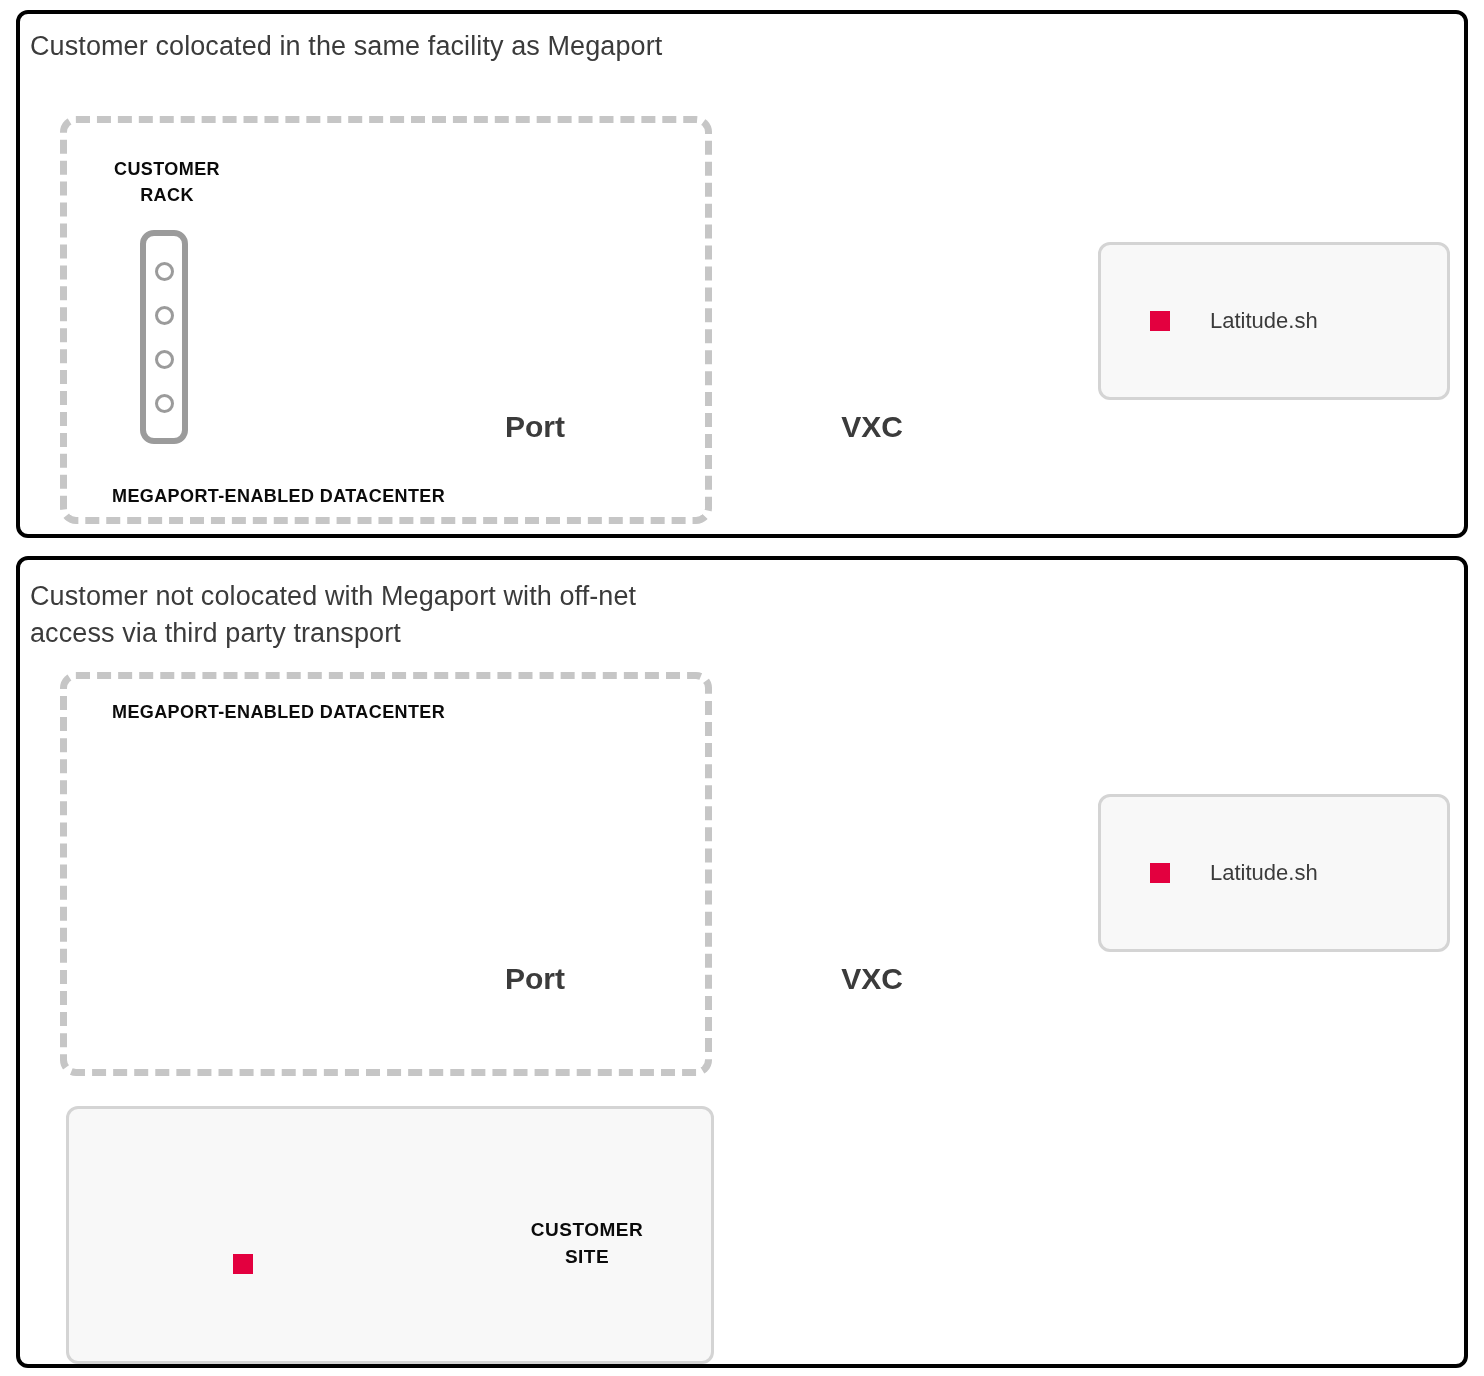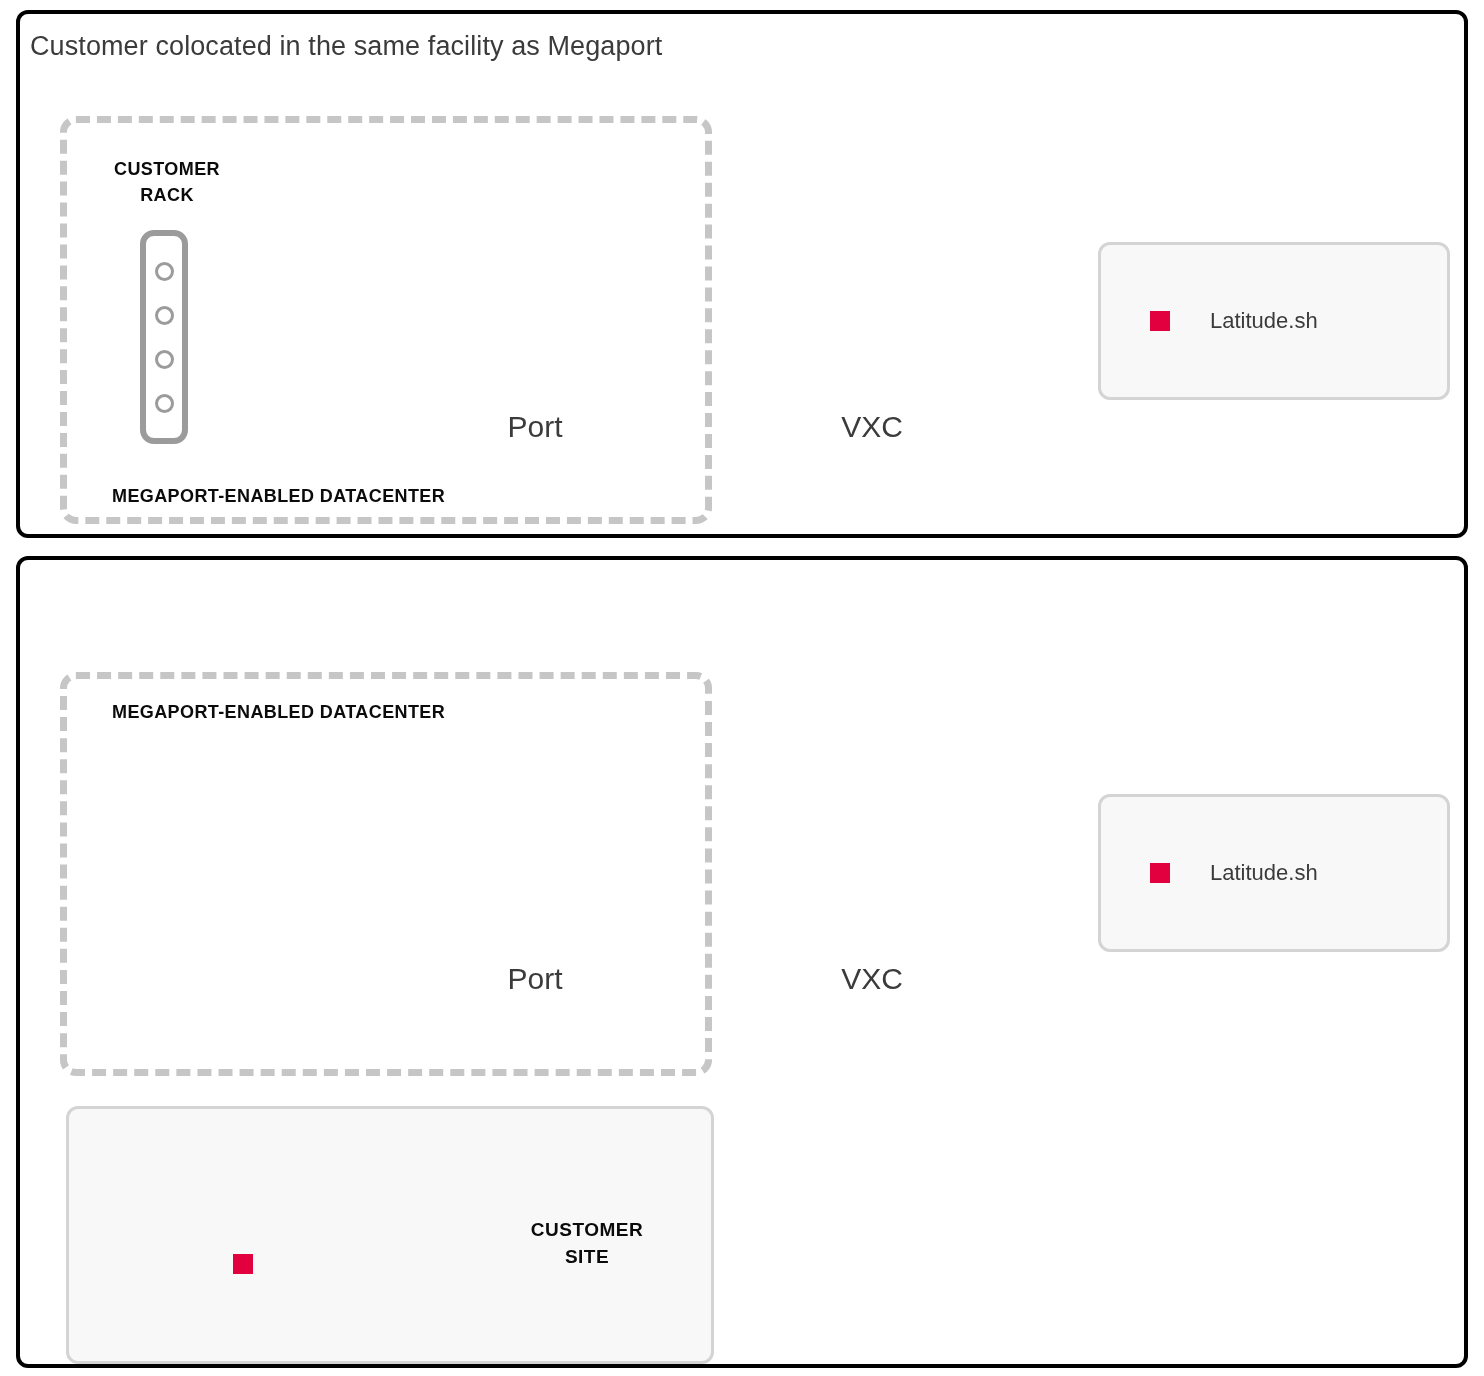--- a/index.html
+++ b/index.html
@@ -77,21 +77,21 @@
     height: 19px;
     border-radius: 50%;
     border: 3px solid #9b9b9b;
     box-sizing: border-box;
     background: #ffffff;
   }
   .node-label {
     position: absolute;
     color: #3b3b3b;
     font-size: 30px;
-    font-weight: 400;
+    font-weight: 700;
     text-align: center;
     white-space: nowrap;
   }
 
   
   .grey-box {
     position: absolute;
     box-sizing: border-box;
     border: 3px solid #d4d4d4;
     border-radius: 12px;
@@ -301,20 +301,22 @@
   <div class="node-label" style="left:455px; top:410px; width:160px;">Port</div>
 
   <div class="node-label" style="left:792px; top:410px; width:160px;">VXC</div>
 
   <div class="grey-box" style="left:1098px; top:242px; width:352px; height:158px;"></div>
   <div class="endpoint-square" style="left:1150px; top:311px;"></div>
   <div class="grey-box-label" style="left:1210px; top:308px;">Latitude.sh</div>
 
   <div class="panel" id="panel-bottom"></div>
 
+  <div class="panel-title" id="title-bottom" style="top:578px;">Customer not colocated with Megaport with off-net
+access via third party transport</div>
 
   <div class="dc-box" id="dc-bottom" style="top:672px;"></div>
 
   <div class="dc-label" style="left:112px; top:702px;">MEGAPORT-ENABLED DATACENTER</div>
 
   <div class="node-label" style="left:455px; top:962px; width:160px;">Port</div>
 
   <div class="node-label" style="left:792px; top:962px; width:160px;">VXC</div>
 
   <div class="grey-box" style="left:1098px; top:794px; width:352px; height:158px;"></div>

